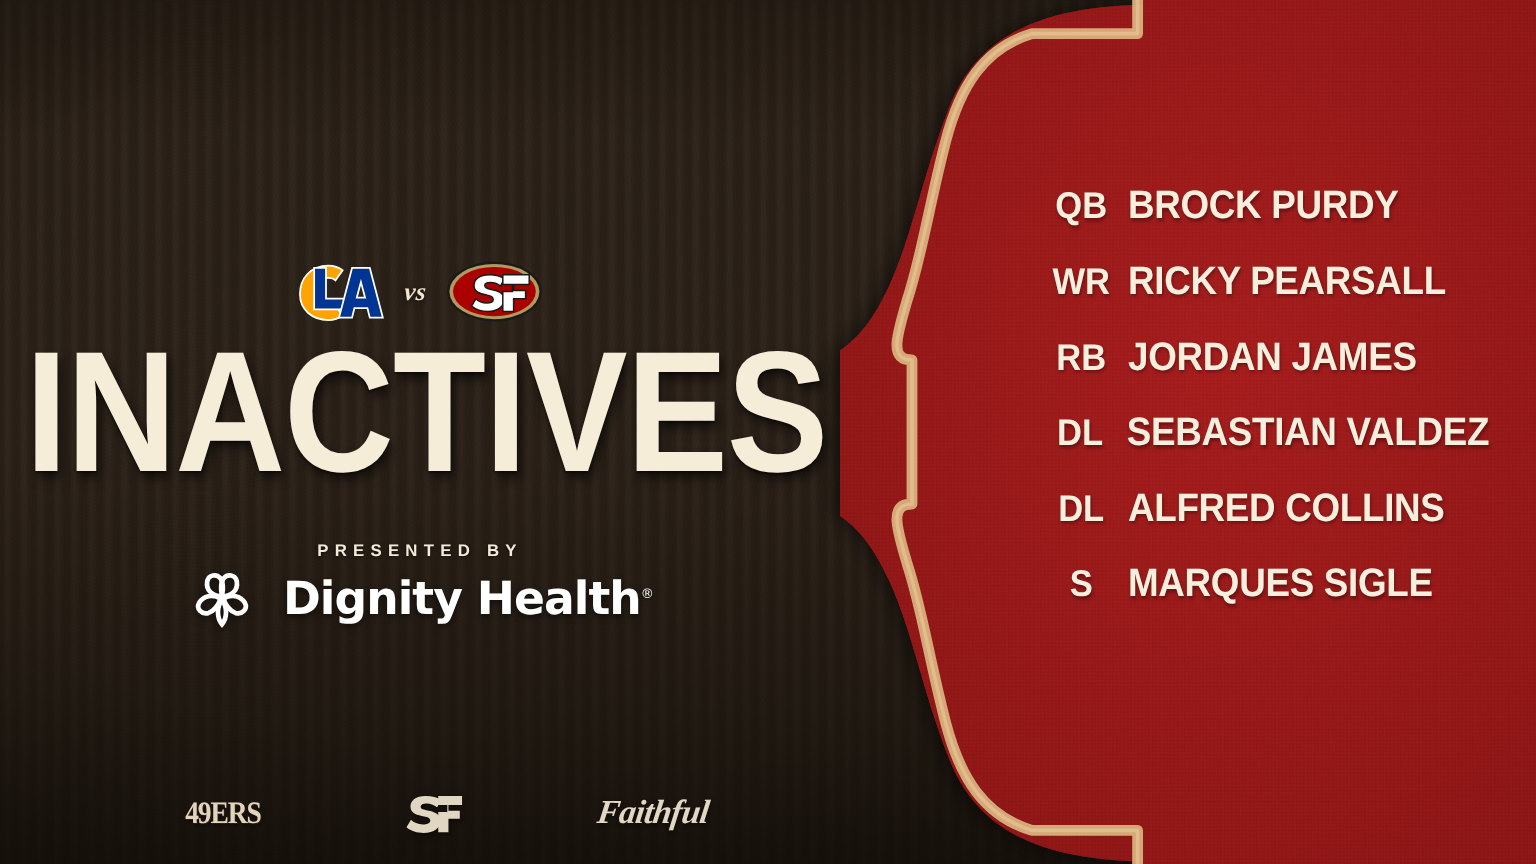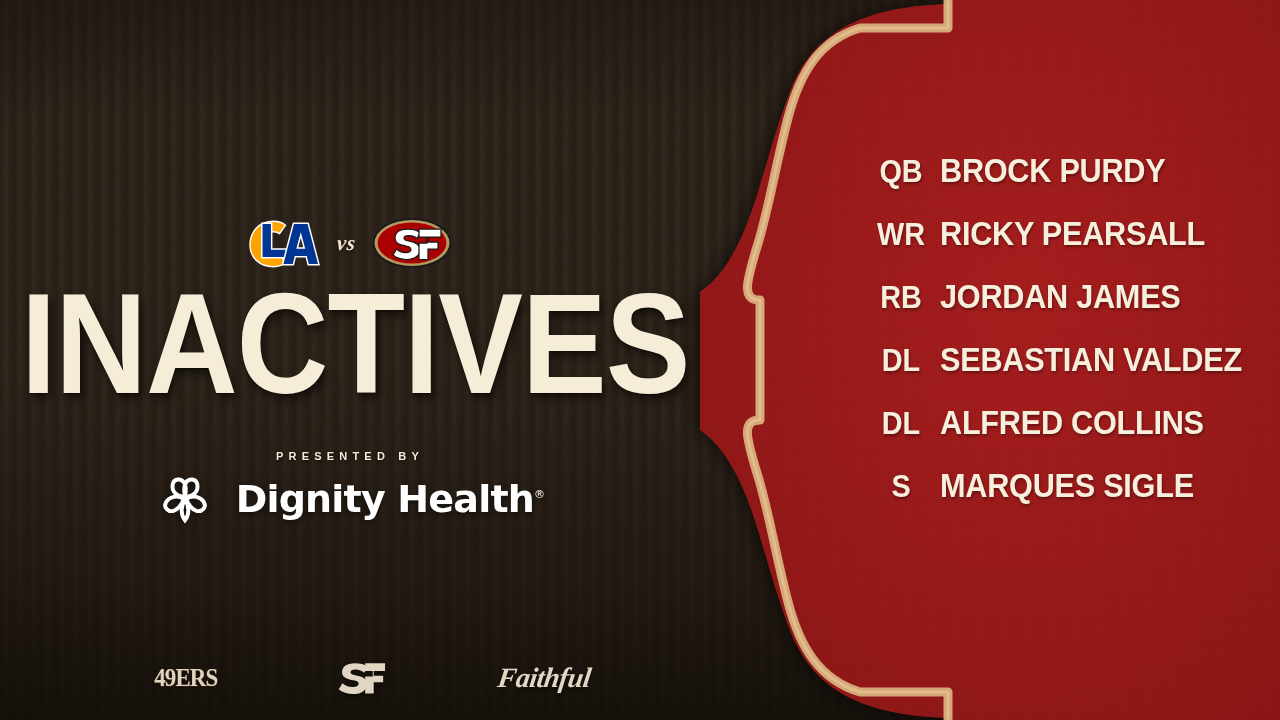--- a/index.html
+++ b/index.html
@@ -132,21 +132,21 @@
     color: #f6edd9;
     transform: scaleX(0.94) scaleY(1.06);
     text-shadow: 3px 5px 9px rgba(0,0,0,.55), 0 1px 2px rgba(0,0,0,.45);
     white-space: nowrap;
   }
 
   .presented {
     position: absolute;
     left: 0; right: 0; top: 450px;
     text-align: center;
-    font-size: 11px;
+    font-size: 14px;
     font-weight: 700;
     letter-spacing: 5.2px;
     color: #f3ead9;
     text-shadow: 0 1px 3px rgba(0,0,0,.6);
   }
 
   .sponsor {
     position: absolute;
     left: 0; right: 0; top: 470px;
     display: flex; align-items: center; justify-content: center;
@@ -200,20 +200,21 @@
   
   .roster {
     position: absolute;
     left: 862px; top: 152px;
     width: 400px;
   }
   .roster-row {
     display: flex;
     align-items: baseline;
     height: 63px;
+    justify-content: center;
   }
   .pos {
     width: 78px;
     flex: 0 0 78px;
     text-align: center;
     font-family: "Liberation Sans", sans-serif;
     font-weight: 700;
     font-size: 31px;
     color: #f7efdd;
     transform: scaleX(0.93);

